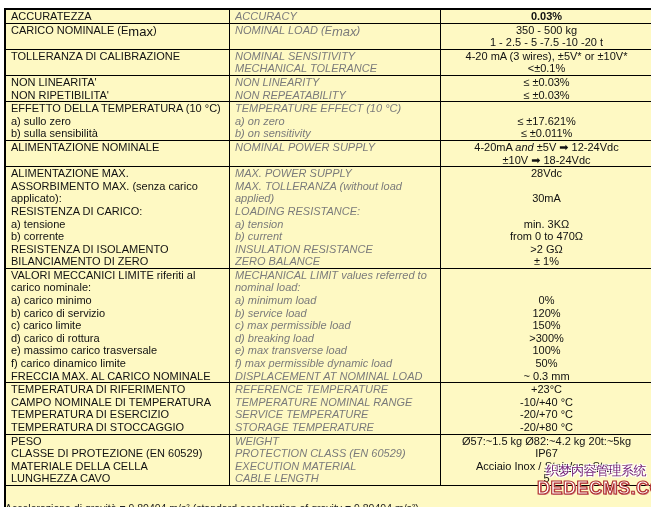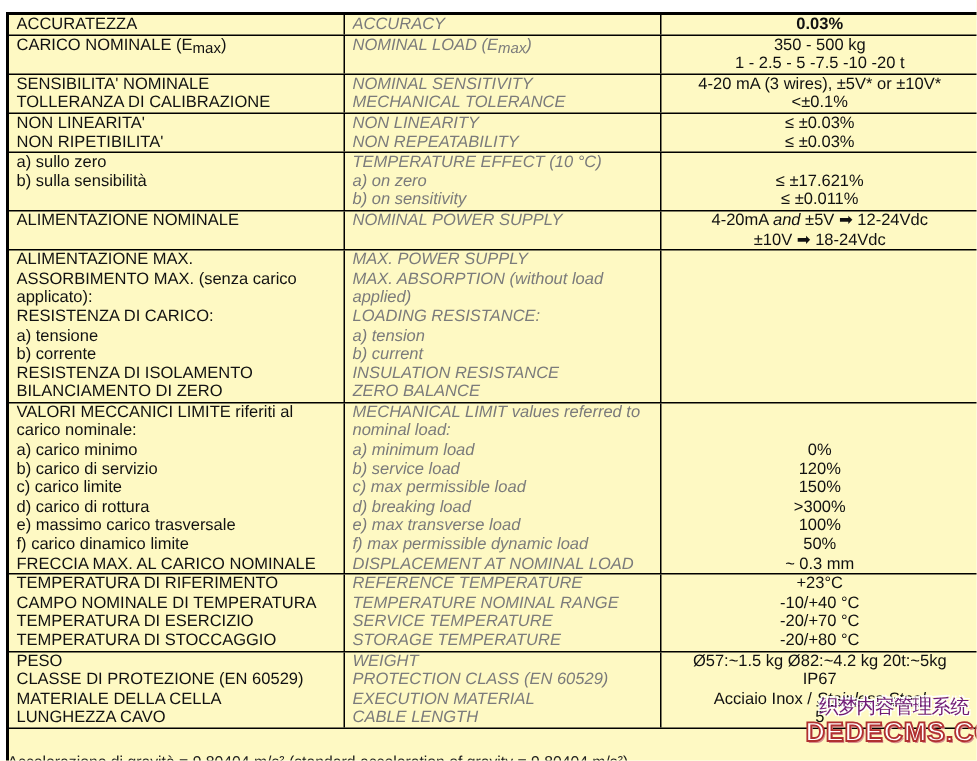--- a/index.html
+++ b/index.html
@@ -9,21 +9,21 @@
   .blk { display: flex; border-bottom: 1px solid #000; }
   .blk:last-child { border-bottom: none; margin-top: 31px; }
   .c  { padding: 0 4px 0 5px; }
   .c1 { width: 224px; border-right: 1px solid #000; color: #111; }
   .c2 { width: 211px; border-right: 1px solid #000; color: #7b7b7b; font-style: italic; }
   .c3 { flex: 1; text-align: center; color: #111; padding: 0 2px; }
   .ln { height: 12.6px; line-height: 12.6px; font-size: 11px; white-space: nowrap; overflow: hidden; }
   .bold { font-weight: bold; }
   .ital { font-style: italic; }
   .ss { font-style: italic; text-decoration: underline; }
-  .sub { font-size: 10px; vertical-align: -2px; }
+  .sub { font-size: 13px; vertical-align: -2px; }
   .footnote { position: absolute; left: 5px; top: 502px; width: 645px; font-size: 10.5px; color: #222;
               white-space: nowrap; }
   .wm1 { position: absolute; left: 546px; top: 462px; font-size: 13px; font-weight: normal; color: #701a75;
          letter-spacing: -0.5px; white-space: nowrap; z-index: 5;
          text-shadow: -1px -1px 0 #fff, 1px -1px 0 #fff, -1px 1px 0 #fff, 1px 1px 0 #fff; }
   .wm2 { position: absolute; left: 537px; top: 478px; font-size: 18px; font-weight: bold; color: #fff;
          -webkit-text-stroke: 1.2px #b03030; letter-spacing: 0.5px; white-space: nowrap; z-index: 5;
          text-shadow: 1px 1px 0 #d89090; }
 </style>
 </head>
@@ -53,21 +53,20 @@
       <div class="ln"></div>
     </div>
     <div class="c c3">
       <div class="ln">350 - 500 kg</div>
       <div class="ln">1 - 2.5 - 5 -7.5 -10 -20 t</div>
     </div>
   </div>
 
   <div class="blk">
     <div class="c c1">
-      <div class="ln">SENSIBILITA' NOMINALE</div>
       <div class="ln">TOLLERANZA DI CALIBRAZIONE</div>
     </div>
     <div class="c c2">
       <div class="ln">NOMINAL SENSITIVITY</div>
       <div class="ln">MECHANICAL TOLERANCE</div>
     </div>
     <div class="c c3">
       <div class="ln">4-20 mA (3 wires),  ±5V*  or  ±10V*</div>
       <div class="ln">&lt;±0.1%</div>
     </div>
@@ -83,20 +82,21 @@
       <div class="ln">NON REPEATABILITY</div>
     </div>
     <div class="c c3">
       <div class="ln">≤ ±0.03%</div>
       <div class="ln">≤ ±0.03%</div>
     </div>
   </div>
 
   <div class="blk">
     <div class="c c1">
+      <div class="ln">EFFETTO DELLA TEMPERATURA (10 °C)</div>
       <div class="ln">a) sullo zero</div>
       <div class="ln">b) sulla sensibilità</div>
     </div>
     <div class="c c2">
       <div class="ln">TEMPERATURE EFFECT (10 °C)</div>
       <div class="ln">a) on zero</div>
       <div class="ln">b) on sensitivity</div>
     </div>
     <div class="c c3">
       <div class="ln"></div>
@@ -126,27 +126,37 @@
       <div class="ln">ASSORBIMENTO MAX. (senza carico</div>
       <div class="ln">applicato):</div>
       <div class="ln">RESISTENZA DI CARICO:</div>
       <div class="ln">a) tensione</div>
       <div class="ln">b) corrente</div>
       <div class="ln">RESISTENZA DI ISOLAMENTO</div>
       <div class="ln">BILANCIAMENTO DI ZERO</div>
     </div>
     <div class="c c2">
       <div class="ln">MAX. POWER SUPPLY</div>
-      <div class="ln">MAX. ABSORPTION (without load</div>
+      <div class="ln">MAX. TOLLERANZA (without load</div>
       <div class="ln">applied)</div>
       <div class="ln">LOADING RESISTANCE:</div>
       <div class="ln">a) tension</div>
       <div class="ln">b) current</div>
       <div class="ln">INSULATION RESISTANCE</div>
       <div class="ln">ZERO BALANCE</div>
+    </div>
+    <div class="c c3">
+      <div class="ln">28Vdc</div>
+      <div class="ln"></div>
+      <div class="ln">30mA</div>
+      <div class="ln"></div>
+      <div class="ln">min. 3KΩ</div>
+      <div class="ln">from 0 to 470Ω</div>
+      <div class="ln">&gt;2 GΩ</div>
+      <div class="ln">± 1%</div>
     </div>
   </div>
 
   <div class="blk">
     <div class="c c1">
       <div class="ln">VALORI MECCANICI LIMITE riferiti al</div>
       <div class="ln">carico nominale:</div>
       <div class="ln">a) carico minimo</div>
       <div class="ln">b) carico di servizio</div>
       <div class="ln">c) carico limite</div>

